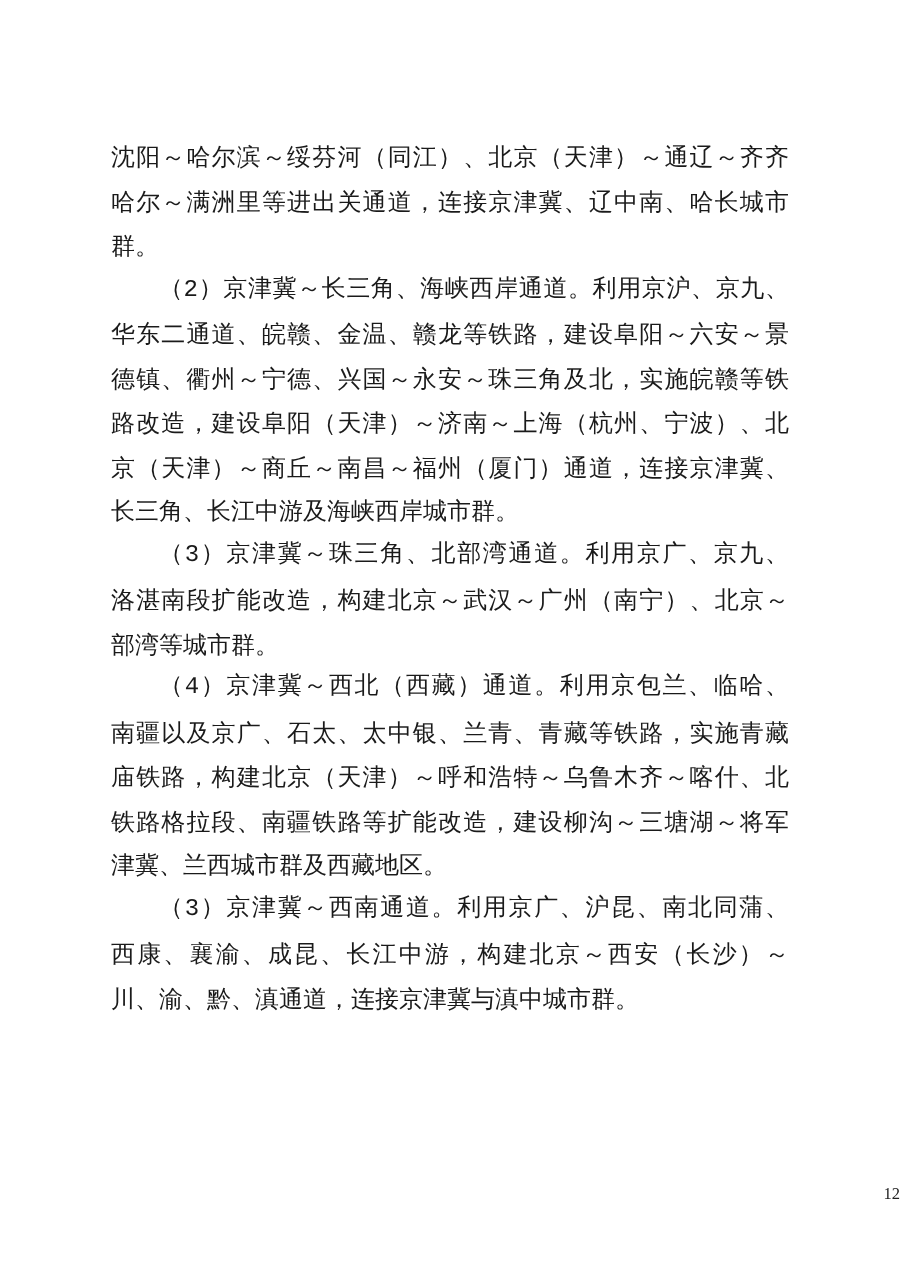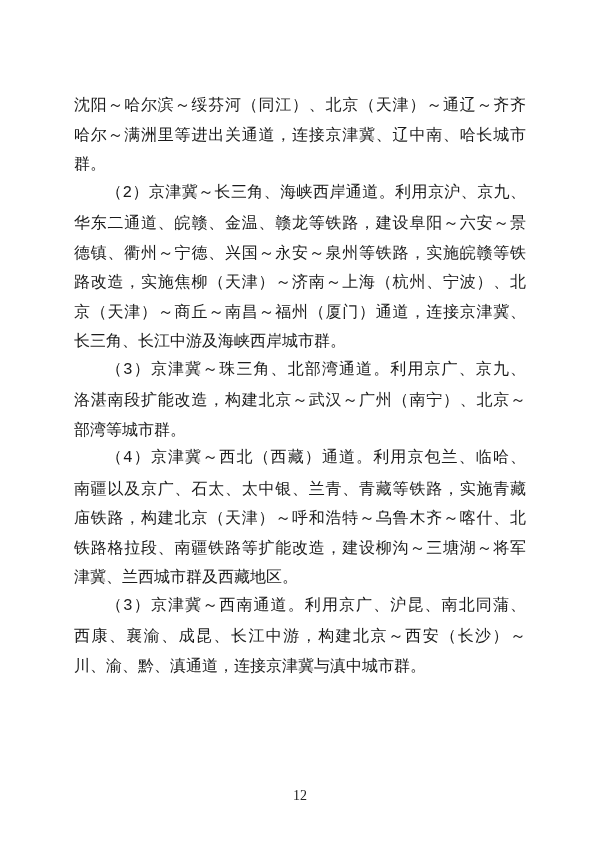--- a/index.html
+++ b/index.html
@@ -37,39 +37,39 @@
     font-family: Liberation Mono, monospace;
   }
   .line.last {
     text-align-last: left;
   }
   .page-number {
     position: absolute;
     top: 789px;
     left: 0;
     width: 600px;
-    text-align: center;
-    font-size: 14px;
+    text-align: right;
+    font-size: 11px;
     line-height: 14px;
     color: #222222;
     font-family: "Liberation Serif", "DejaVu Serif", serif;
   }
 </style>
 </head>
 <body>
 
 <div class="page">
   <div class="body-text">
       <div class="line">沈阳～哈尔滨～绥芬河（同江）、北京（天津）～通辽～齐齐</div>
       <div class="line">哈尔～满洲里等进出关通道，连接京津冀、辽中南、哈长城市</div>
       <div class="line last">群。</div>
       <div class="line indent">（2）京津冀～长三角、海峡西岸通道。利用京沪、京九、</div>
       <div class="line">华东二通道、皖赣、金温、赣龙等铁路，建设阜阳～六安～景</div>
-      <div class="line">德镇、衢州～宁德、兴国～永安～泉州等铁路，实施皖赣等铁</div>
-      <div class="line">路改造，实施焦柳（天津）～济南～上海（杭州、宁波）、北</div>
+      <div class="line">德镇、衢州～宁德、兴国～永安～珠三角及北，实施皖赣等铁</div>
+      <div class="line">路改造，建设阜阳（天津）～济南～上海（杭州、宁波）、北</div>
       <div class="line">京（天津）～商丘～南昌～福州（厦门）通道，连接京津冀、</div>
       <div class="line last">长三角、长江中游及海峡西岸城市群。</div>
       <div class="line indent">（3）京津冀～珠三角、北部湾通道。利用京广、京九、</div>
       <div class="line">洛湛南段扩能改造，构建北京～武汉～广州（南宁）、北京～</div>
       <div class="line last">部湾等城市群。</div>
       <div class="line indent">（4）京津冀～西北（西藏）通道。利用京包兰、临哈、</div>
       <div class="line">南疆以及京广、石太、太中银、兰青、青藏等铁路，实施青藏</div>
       <div class="line">庙铁路，构建北京（天津）～呼和浩特～乌鲁木齐～喀什、北</div>
       <div class="line">铁路格拉段、南疆铁路等扩能改造，建设柳沟～三塘湖～将军</div>
       <div class="line last">津冀、兰西城市群及西藏地区。</div>

